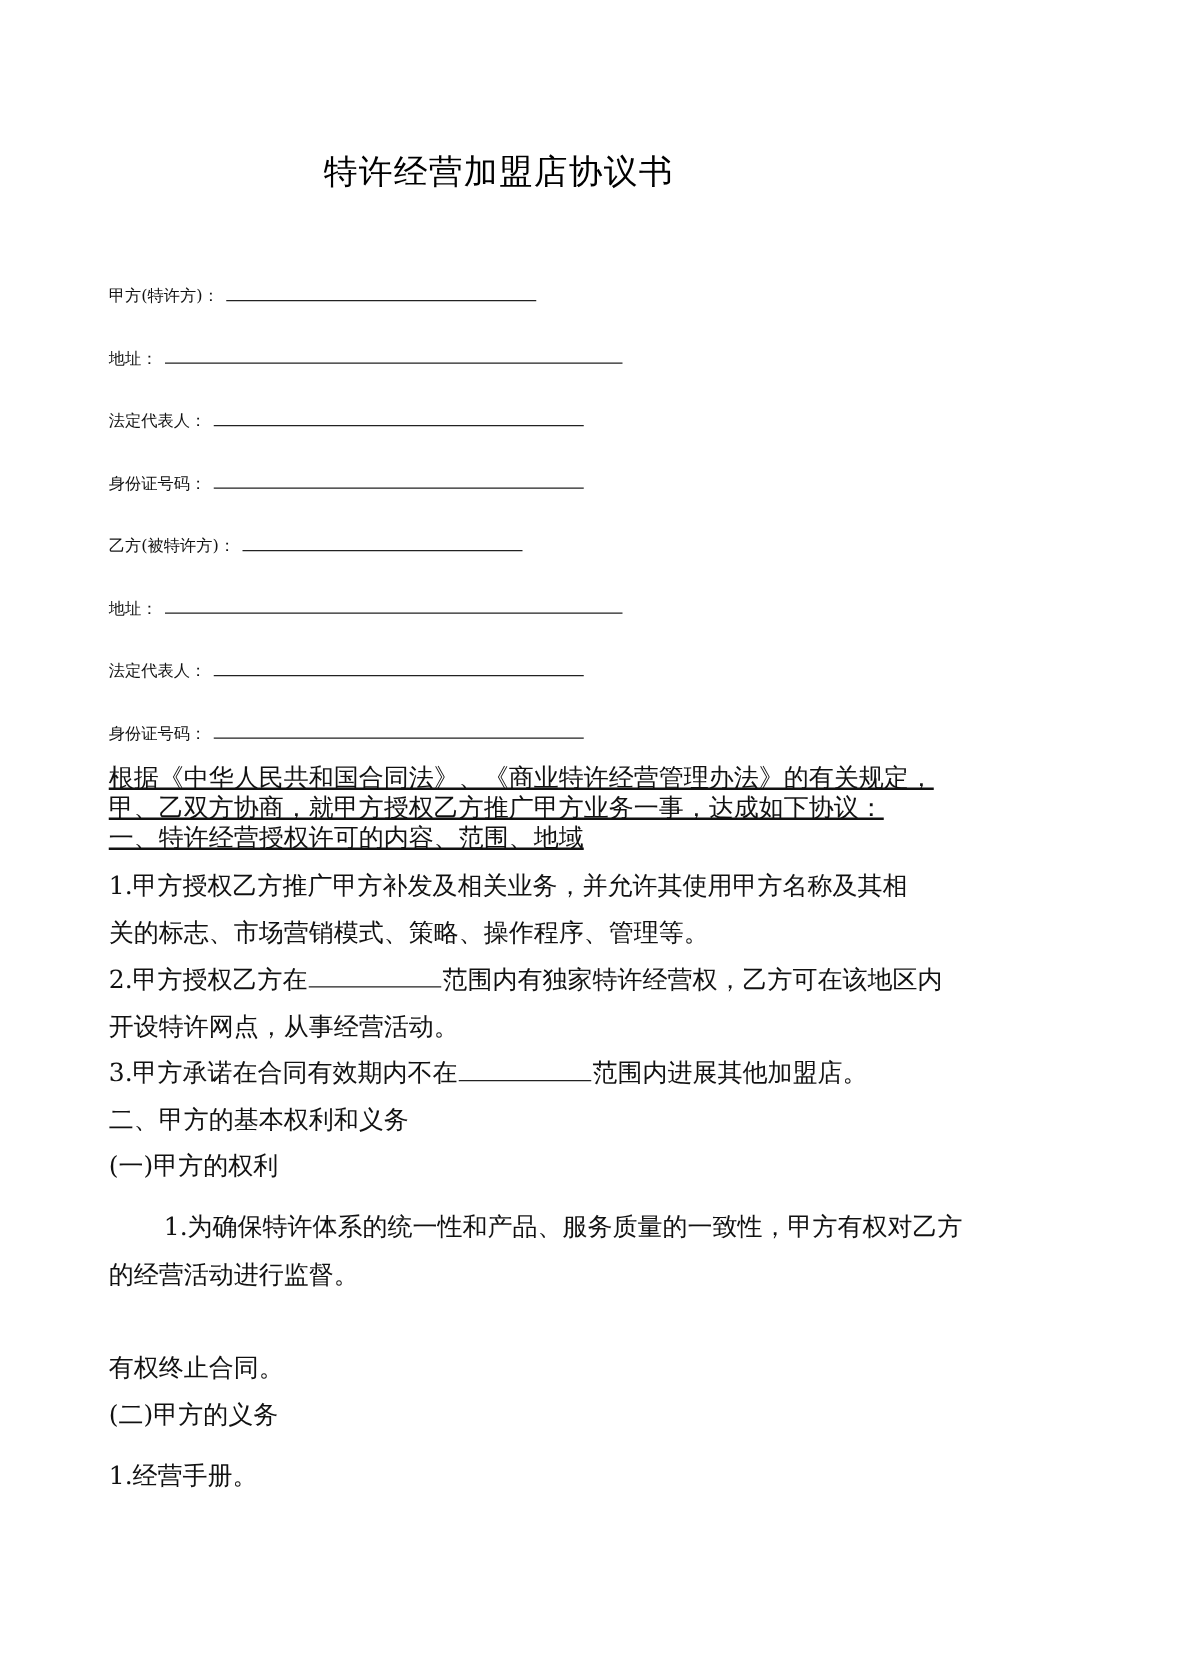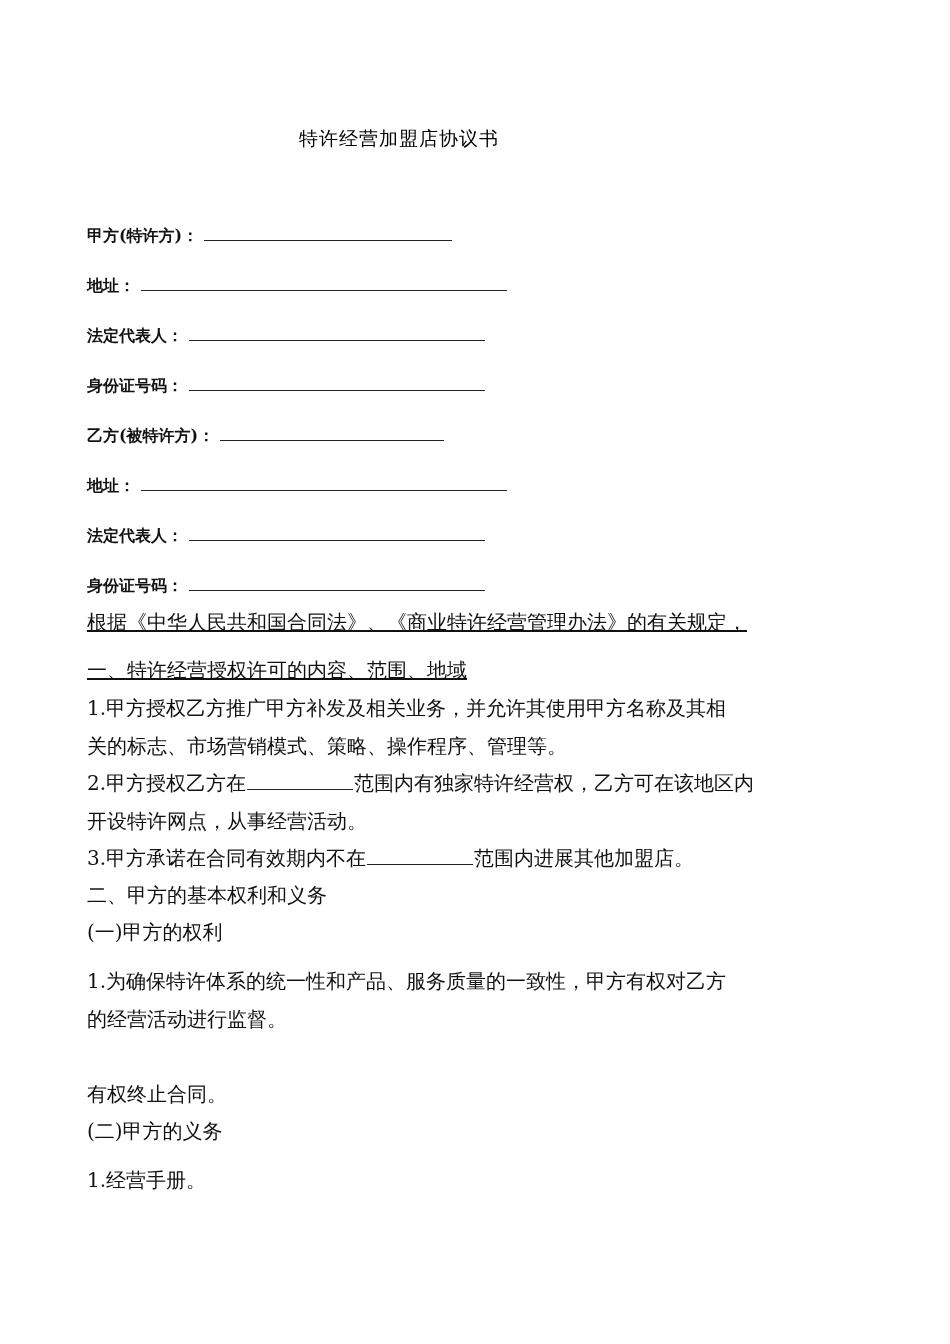--- a/index.html
+++ b/index.html
@@ -22,32 +22,31 @@
       height: 1344px;
       background: #ffffff;
     }
     .title {
       position: absolute;
       left: 0;
       top: 118px;
       width: 798px;
       text-align: center;
       font-family: "DejaVu Sans", "Liberation Sans", sans-serif;
-      font-size: 19px;
+      font-size: 27px;
       line-height: 40px;
       color: #000;
       letter-spacing: 1px;
     }
     .line {
       position: absolute;
       left: 87px;
-      font-size: 16px;
+      font-size: 13px;
       line-height: 30px;
       white-space: nowrap;
-      font-weight: bold;
     }
     .field-label {
       display: inline-block;
       vertical-align: baseline;
     }
     .blank {
       display: inline-block;
       border-bottom: 1.5px solid #222;
       height: 20px;
       vertical-align: baseline;
@@ -104,37 +103,38 @@
     <span class="field-label">地址：</span><span class="blank" style="width:366px;"></span>
   </div>
   <div class="line" style="top:520px;">
     <span class="field-label">法定代表人：</span><span class="blank" style="width:296px;"></span>
   </div>
   <div class="line" style="top:570px;">
     <span class="field-label">身份证号码：</span><span class="blank" style="width:296px;"></span>
   </div>
 
   <div class="para" style="top:610px;">根据《中华人民共和国合同法》、《商业特许经营管理办法》的有关规定，</div>
+  <div class="para" style="top:634px;">甲、乙双方协商，就甲方授权乙方推广甲方业务一事，达成如下协议：</div>
   <div class="para" style="top:658px;">一、特许经营授权许可的内容、范围、地域</div>
 
   <div class="num-line" style="top:693px;">1.甲方授权乙方推广甲方补发及相关业务，并允许其使用甲方名称及其相</div>
   <div class="num-line" style="top:731px;">关的标志、市场营销模式、策略、操作程序、管理等。</div>
 
   <div class="num-line" style="top:768px;">
     <span>2.甲方授权乙方在</span><span class="inline-blank" style="width:106px;"></span><span>范围内有独家特许经营权，乙方可在该地区内</span>
   </div>
   <div class="num-line" style="top:806px;">开设特许网点，从事经营活动。</div>
 
   <div class="num-line" style="top:843px;">
     <span>3.甲方承诺在合同有效期内不在</span><span class="inline-blank" style="width:106px;"></span><span>范围内进展其他加盟店。</span>
   </div>
 
   <div class="num-line" style="top:880px;">二、甲方的基本权利和义务</div>
   <div class="num-line" style="top:917px;text-align:center;">(一)甲方的权利</div>
 
-  <div class="num-line" style="top:966px;">1.为确保特许体系的统一性和产品、服务质量的一致性，甲方有权对乙方</div>
+  <div class="num-line" style="top:966px;margin-left:44px;">1.为确保特许体系的统一性和产品、服务质量的一致性，甲方有权对乙方</div>
   <div class="num-line" style="top:1004px;">的经营活动进行监督。</div>
   <div class="num-line" style="top:1079px;">有权终止合同。</div>
 
   <div class="num-line" style="top:1116px;">(二)甲方的义务</div>
   <div class="num-line" style="top:1165px;">1.经营手册。</div>
 
 </div>
 
 </body></html>

